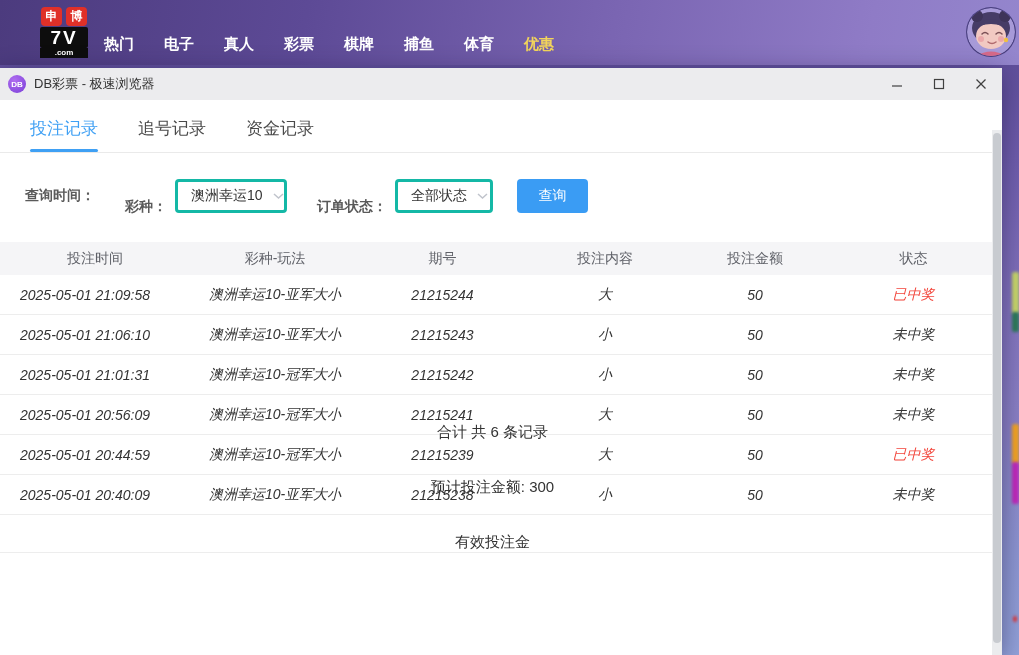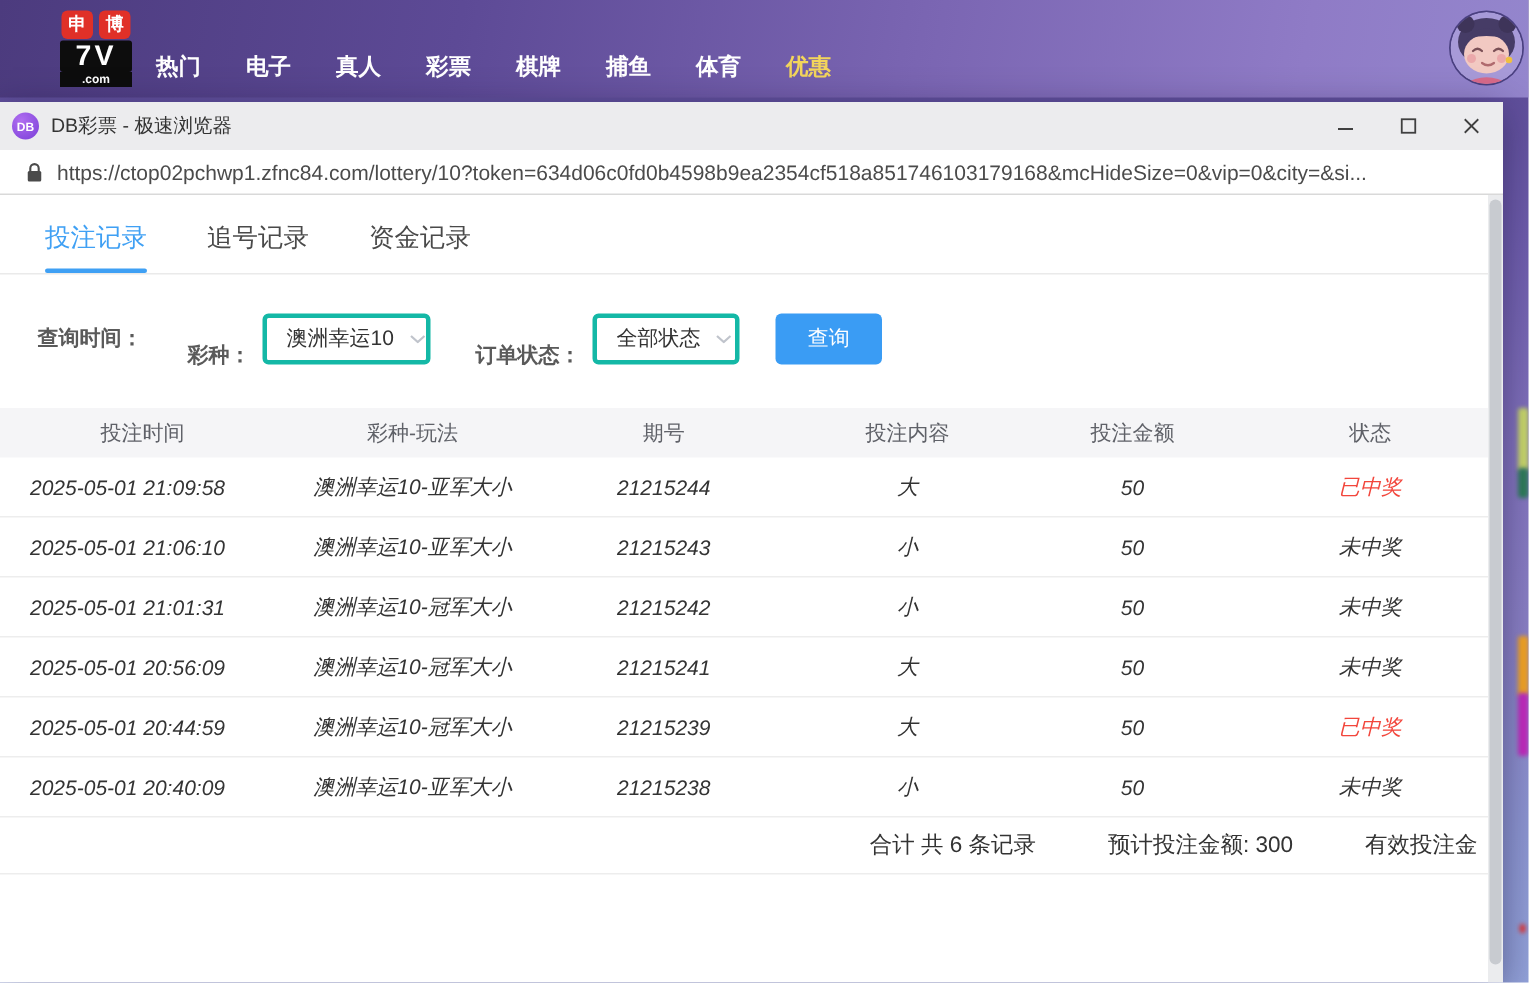--- a/index.html
+++ b/index.html
@@ -72,21 +72,21 @@
   .table { margin-top:26px; }
   .thead, .trow { display:grid; grid-template-columns:190px 170px 165px 160px 140px 1fr; align-items:center; }
   .thead { background:#f5f5f7; height:33px; }
   .th { text-align:center; font-size:14px; color:#5f6168; }
   .trow { height:40px; border-bottom:1px solid #ededed; font-size:14px; color:#333;font-style:italic; }
   .td { text-align:center; }
   .td.time { text-align:left; padding-left:20px; }
   .td.status.won { color:#f2463c; }
 
   .summary { display:flex; justify-content:flex-end; align-items:center; height:38px; border-bottom:1px solid #ededed;
-    gap:48px; font-size:15px; color:#333; padding-right:17px; white-space:nowrap; }
+    gap:36px; font-size:15px; color:#333; padding-right:17px; white-space:nowrap;flex-direction:column; }
 
   
   .scrollbar { position:absolute; right:0; top:62px; width:10px; height:525px; background:#ebecee; cursor:pointer; }
   .scroll-thumb { position:absolute; left:1px; top:3px; width:8px; height:510px; background:#c8cbd0; border-radius:4px; }
 </style>
 </head>
 <body>
 
 <div class="topbar">
   <div class="logo">
@@ -160,29 +160,20 @@
       </div>
       <div class="win-btn">
         <svg width="12" height="12">
             <line x1="1.5" y1="1.5" x2="10.5" y2="10.5" stroke="#404040" stroke-width="1.2"></line>
             <line x1="10.5" y1="1.5" x2="1.5" y2="10.5" stroke="#404040" stroke-width="1.2"></line>
           </svg>
       </div>
     </div>
   </div>
 
-  <div class="urlbar">
-    <span class="lock">
-      <svg width="12" height="14" viewBox="0 0 12 14">
-          <path d="M3.2,6 V4.2 a2.8,2.8 0 0 1 5.6,0 V6" fill="none" stroke="#4a4a4a" stroke-width="1.4"></path>
-          <rect x="1.5" y="6" width="9" height="7" rx="1" fill="#4a4a4a"></rect>
-        </svg>
-    </span>
-    <span class="url-text">https://ctop02pchwp1.zfnc84.com/lottery/10?token=634d06c0fd0b4598b9ea2354cf518a851746103179168&amp;mcHideSize=0&amp;vip=0&amp;city=&amp;si...</span>
-  </div>
 
   <div class="content">
 
     <div class="tabs">
       <span class="tab active">投注记录</span>
       <span class="tab">追号记录</span>
       <span class="tab">资金记录</span>
     </div>
 
     <div class="filters">

